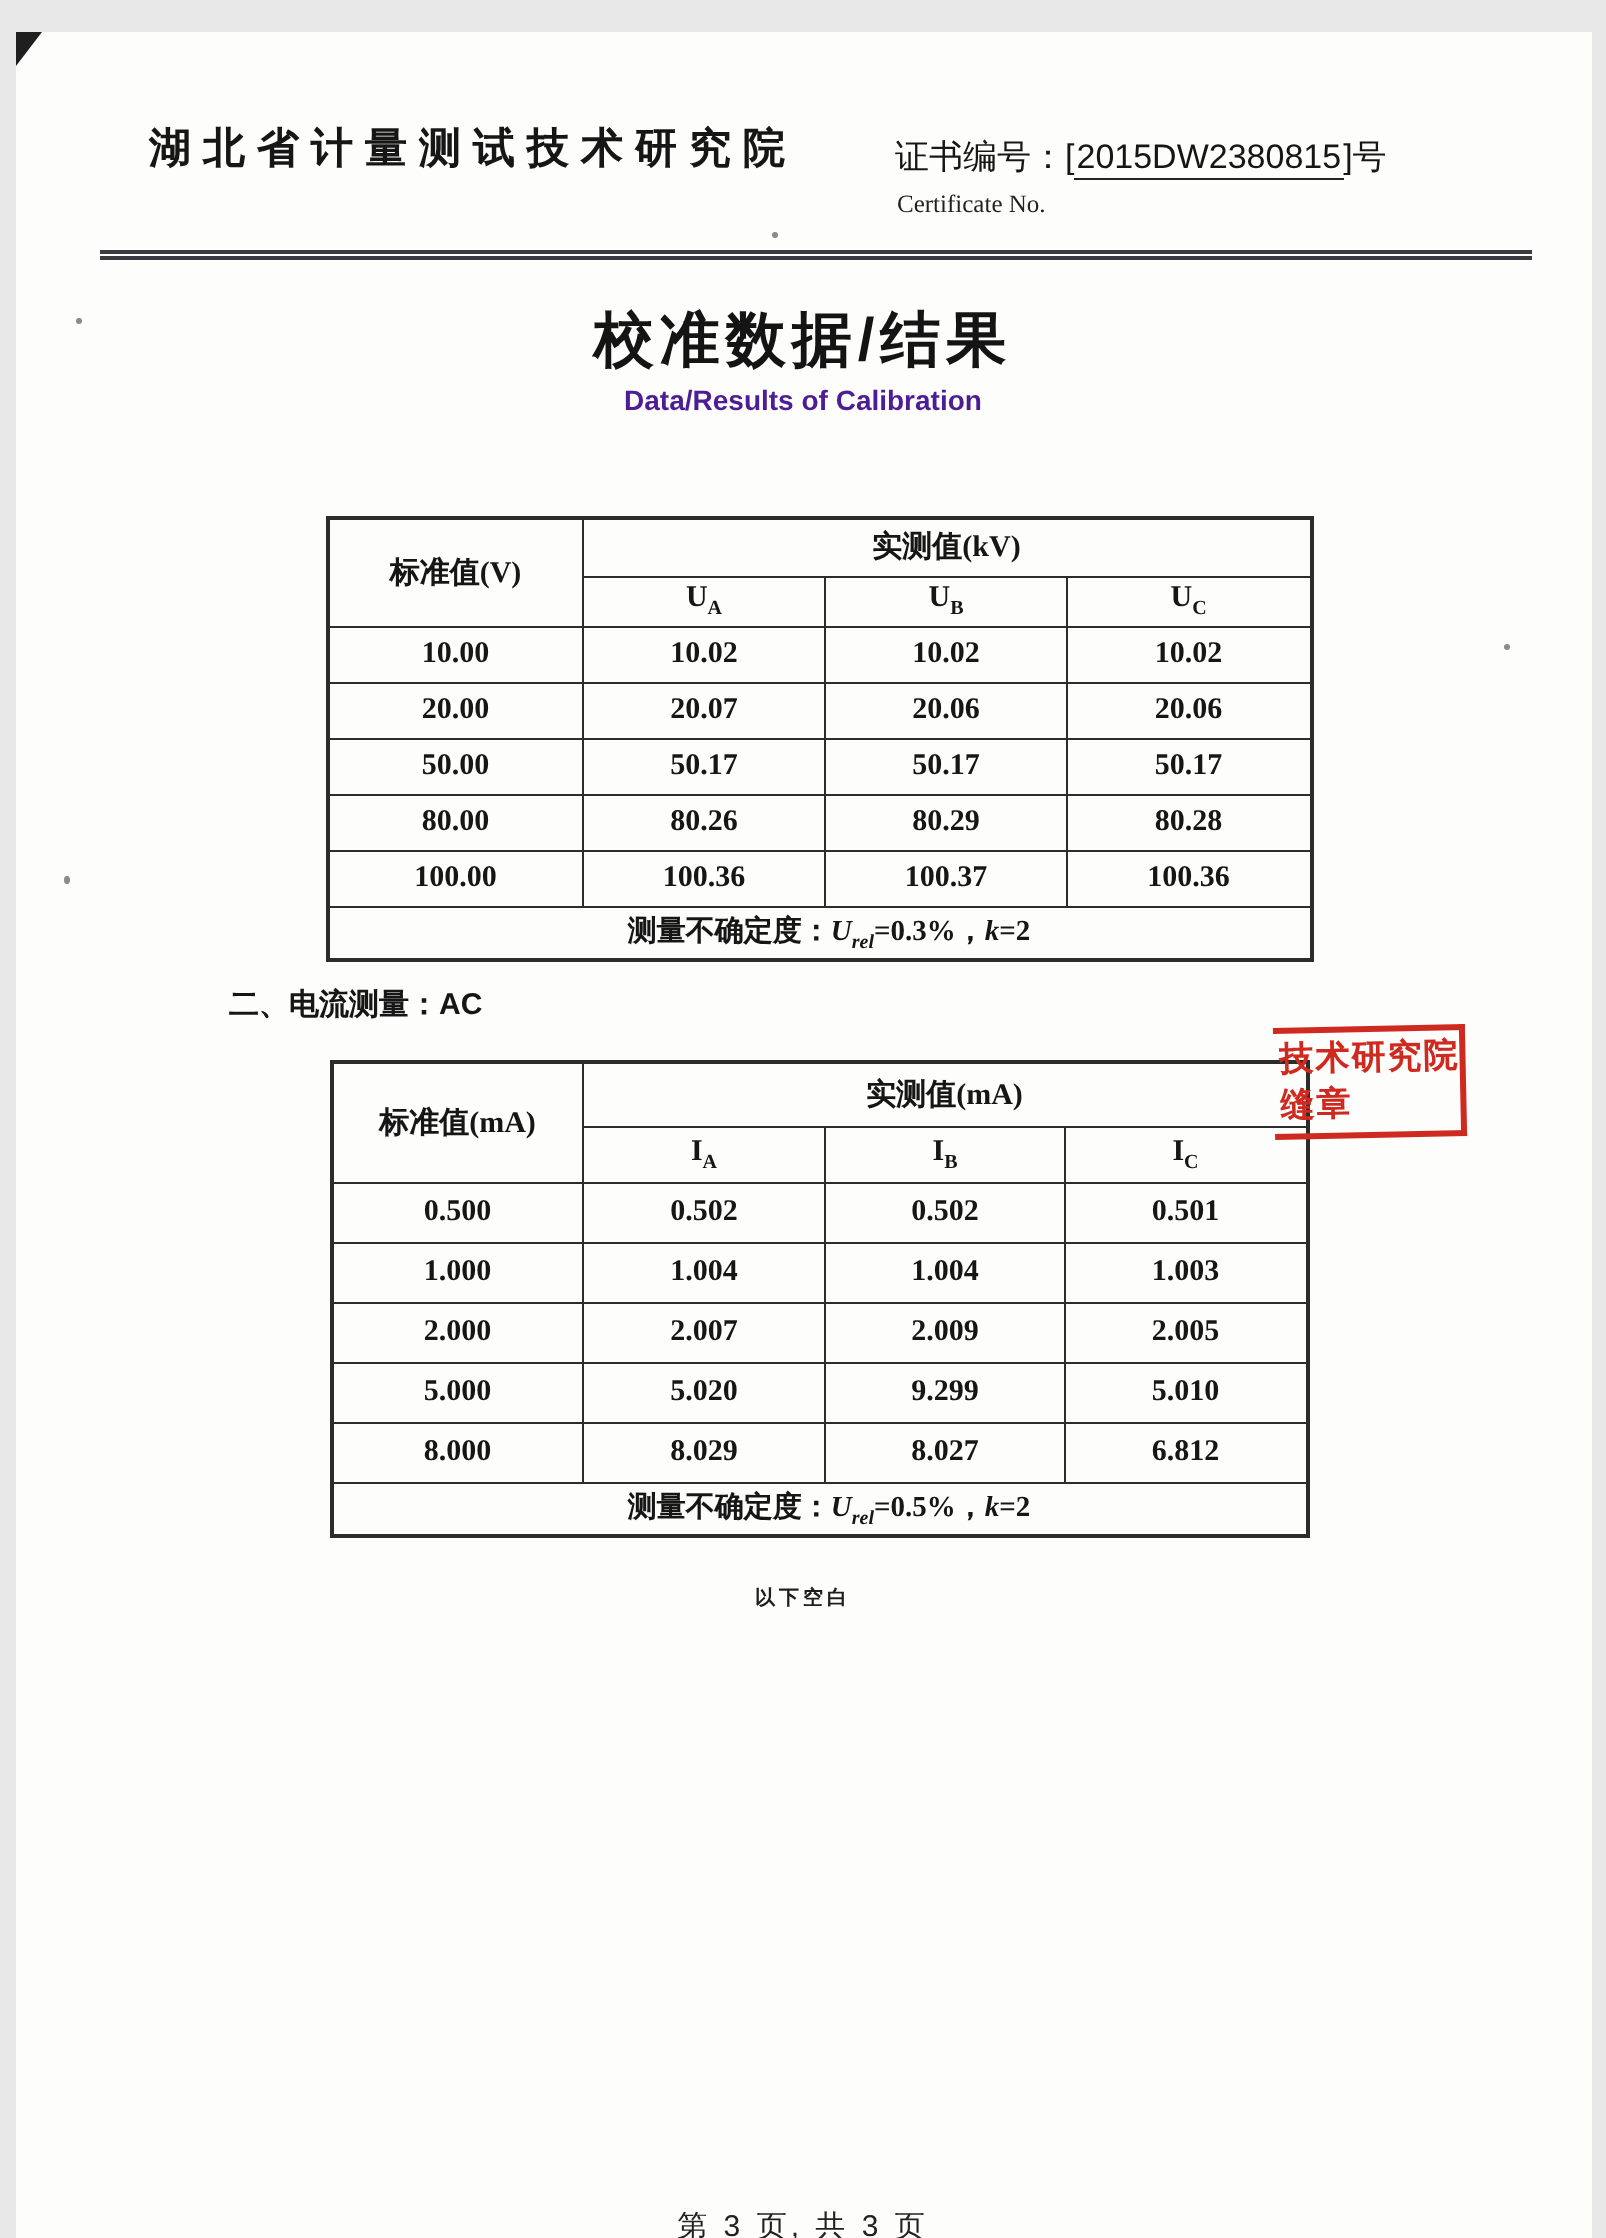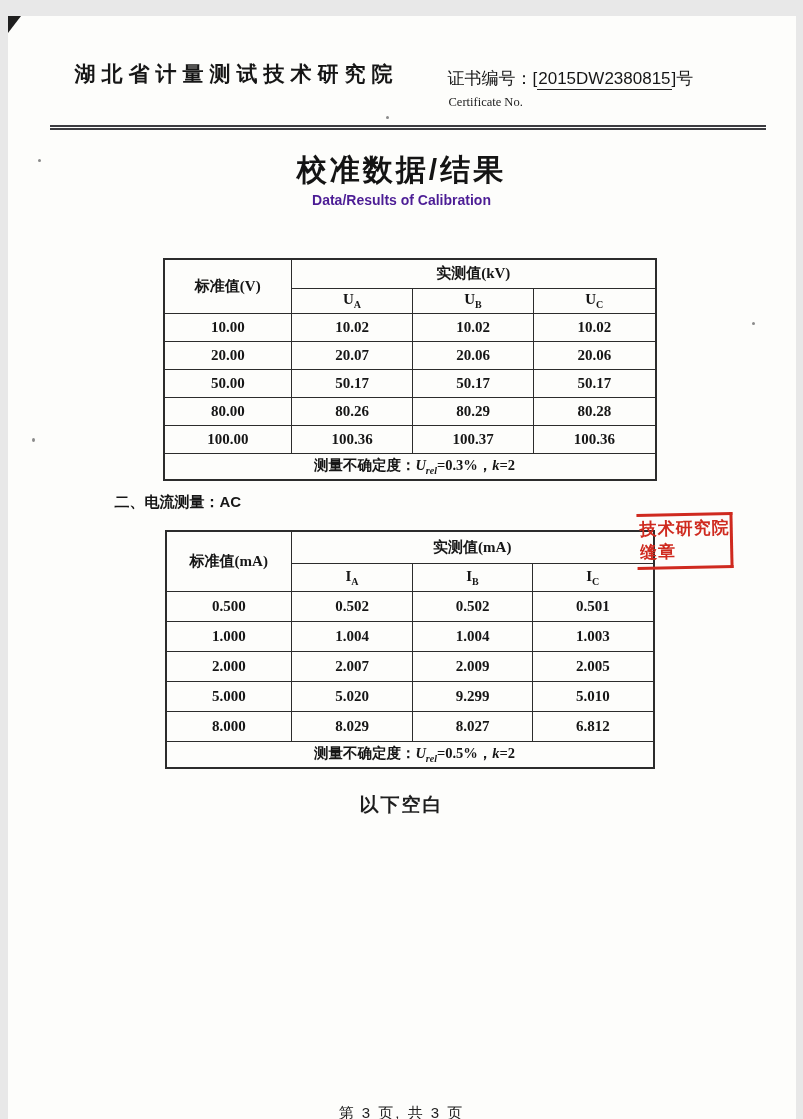--- a/index.html
+++ b/index.html
@@ -115,21 +115,21 @@
     font-size: 17px; font-weight: bold;
     line-height: 1.35;
     padding: 2px 0 0 3px;
     transform: rotate(-1.2deg);
     letter-spacing: 1px;
     background: transparent;
   }
 
   .blank-note {
     position: absolute; left: 0; top: 776px; width: 100%;
-    text-align: center; font-size: 19px; font-weight: bold;
+    text-align: center; font-size: 10px; font-weight: bold;
     letter-spacing: 2px; color: #1e1e1e;
   }
   .footer-page {
     position: absolute; left: 0; top: 1088px; width: 100%;
     text-align: center; font-size: 15px; letter-spacing: 2px;
     color: #222;
   }
 </style>
 </head>
 <body>

